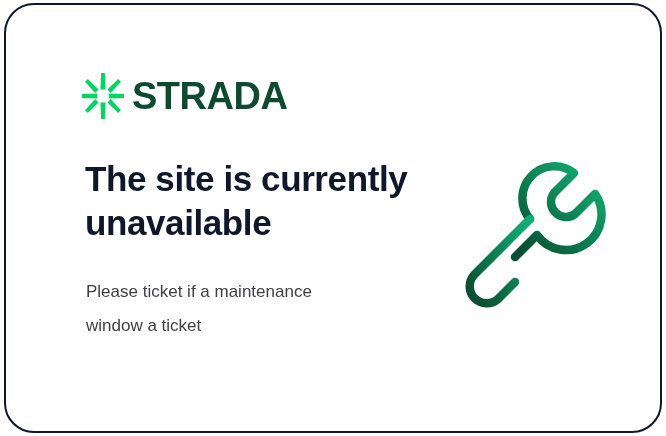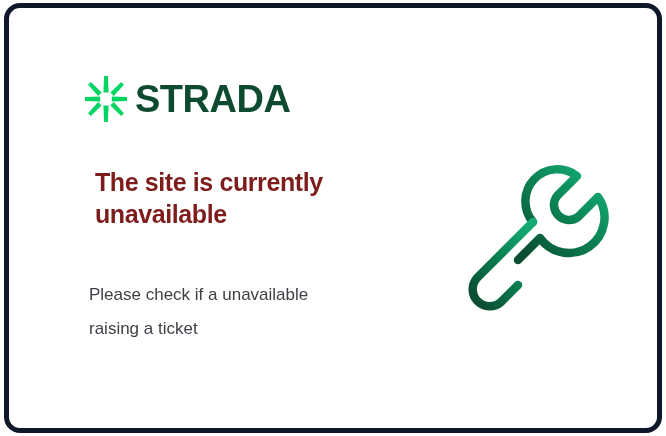--- a/index.html
+++ b/index.html
@@ -25,22 +25,22 @@
 
   
   .card {
     position: absolute;
     left: 4px;
     top: 3px;
     width: 658px;
     height: 430px;
     box-sizing: border-box;
     background: #ffffff;
-    border: 5px solid #0f172a;
-    border-radius: 16px;
+    border: 2px solid #0f172a;
+    border-radius: 30px;
     overflow: hidden;
   }
 
   
   .brand {
     position: absolute;
     left: 76px;
     top: 68px;
     display: flex;
     align-items: center;
@@ -61,26 +61,26 @@
     white-space: nowrap;
     font-stretch: condensed;
   }
 
   
   .headline {
     position: absolute;
     left: 79px;
     top: 152px;
     width: 340px;
-    margin: 7px;
-    font-size: 25px;
+    margin: 0;
+    font-size: 35px;
     font-weight: bold;
     line-height: 1.26;
     letter-spacing: -0.4px;
-    color: #7f1d1d;
+    color: #0f172a;
   }
 
   
   .body-copy {
     position: absolute;
     left: 80px;
     top: 270px;
     width: 320px;
     margin: 0;
     font-size: 17px;
@@ -136,22 +136,22 @@
             <polygon points="25.4,29.4 28.8,26.0 38.9,37.3 36.2,40.0"></polygon>
           </g>
         </svg>
       </span>
       <span class="brand-word">STRADA</span>
     </div>
 
     <h1 class="headline">The site is currently unavailable</h1>
 
     <p class="body-copy">
-      <span class="line">Please check if a unavailable</span>
-      <span class="line">raising a ticket</span>
+      <span class="line">Please ticket if a maintenance</span>
+      <span class="line">window a ticket</span>
     </p>
 
     <div class="illustration">
       <svg viewBox="0 0 160 160" aria-hidden="true">
         <defs>
           <linearGradient id="wrenchGrad" x1="0.12" y1="0.95" x2="0.92" y2="0.08">
             <stop offset="0%" stop-color="#0a4f33"></stop>
             <stop offset="45%" stop-color="#0b7a4d"></stop>
             <stop offset="100%" stop-color="#14ab72"></stop>
           </linearGradient>

